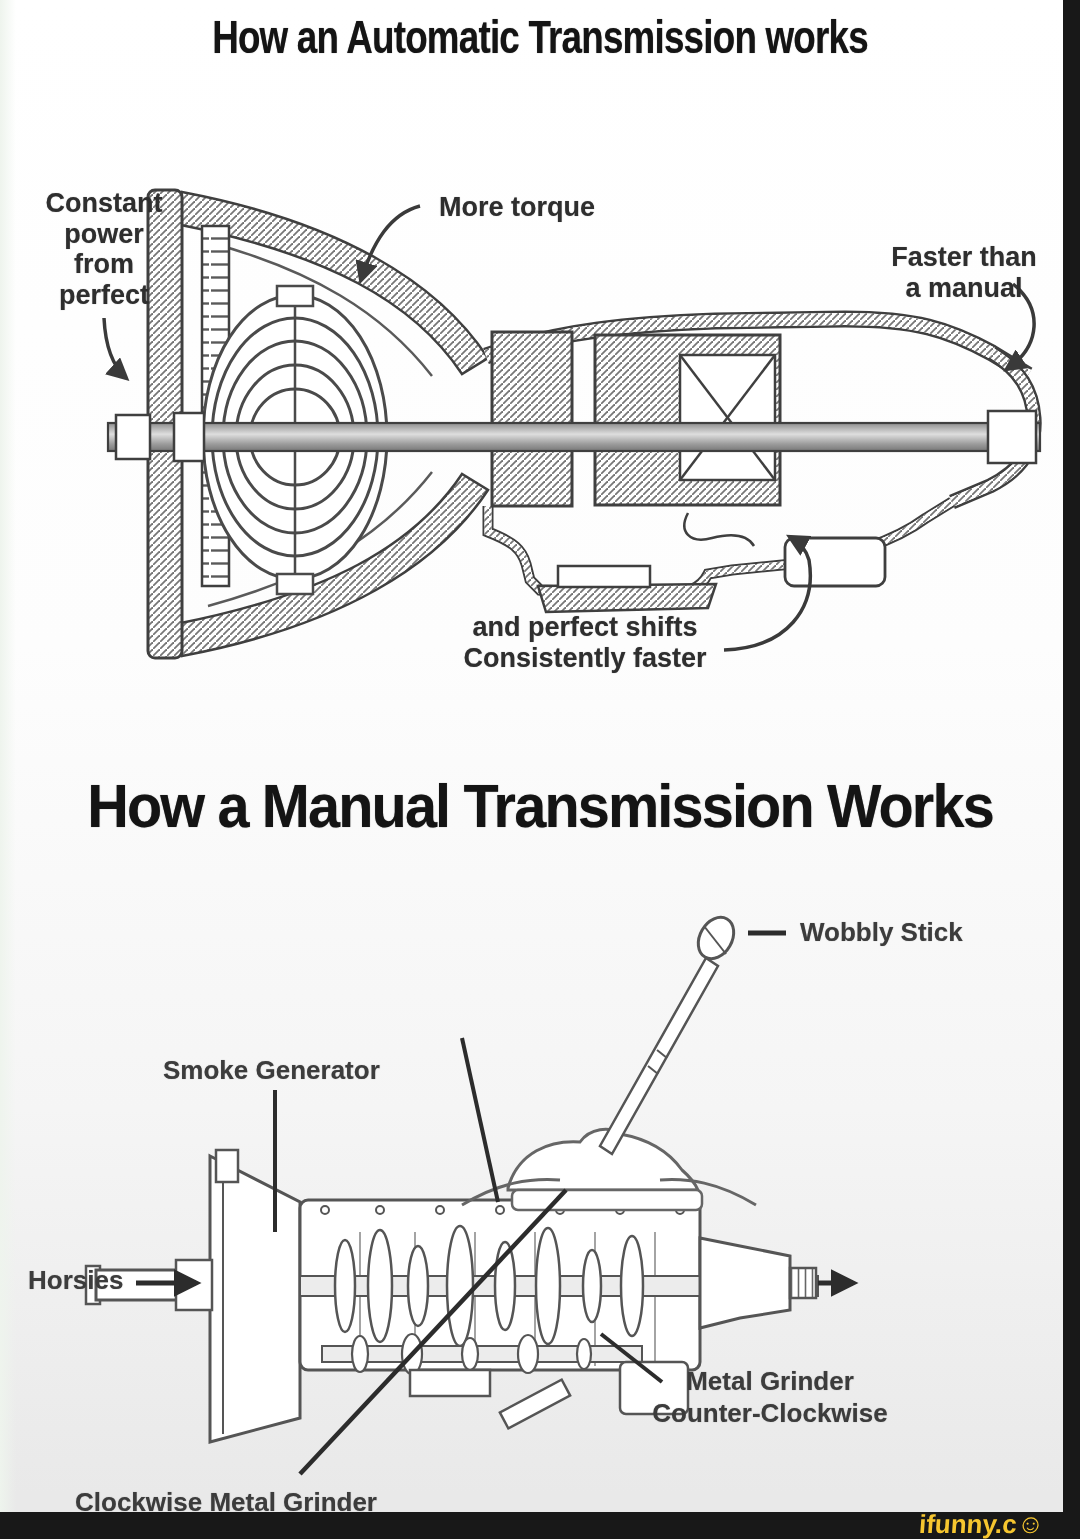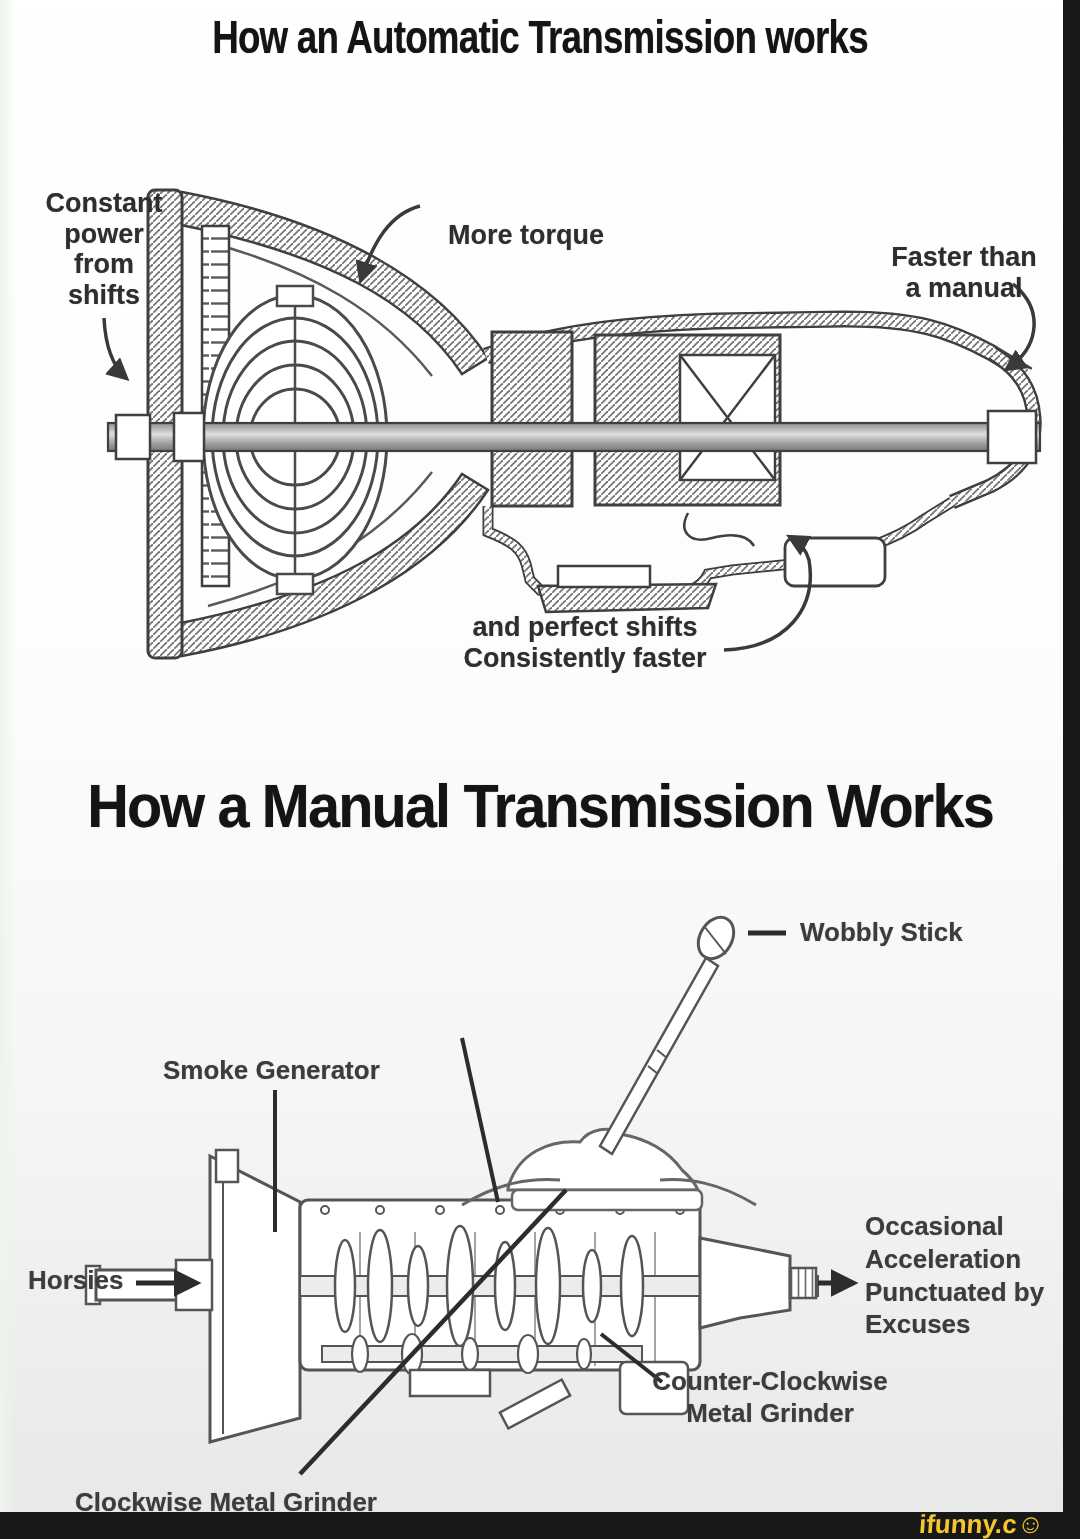--- a/index.html
+++ b/index.html
@@ -120,23 +120,23 @@
       <path d="M330,26 C300,34 283,62 271,100" marker-end="url(#ah)"></path>
       <path d="M923,104 C953,128 951,166 917,189" marker-end="url(#ah)"></path>
       <path d="M634,470 C697,468 727,428 719,380 C716,369 709,362 700,357" marker-end="url(#ah)"></path>
     </g>
   </svg>
 
   <div class="lbl center" style="left:28px;top:188px;width:152px;">
     <div>Constant</div>
     <div>power</div>
     <div>from</div>
-    <div>shifts</div>
-  </div>
-  <div class="lbl" style="left:448px;top:192px;margin-top:28px;">More torque</div>
+    <div>perfect</div>
+  </div>
+  <div class="lbl" style="left:439px;top:192px;">More torque</div>
   <div class="lbl center" style="left:878px;top:216px;width:172px;margin-top:26px;">
     <div>Faster than</div>
     <div>a manual</div>
   </div>
   <div class="lbl center" style="left:452px;top:612px;width:266px;">
     <div>and perfect shifts</div>
     <div>Consistently faster</div>
   </div>
 
   <div class="title" id="title-manual">How a Manual Transmission Works</div>
@@ -234,29 +234,23 @@
       <line x1="76" y1="383" x2="136" y2="383" stroke-width="5" marker-end="url(#ah2)"></line>
       <line x1="758" y1="383" x2="793" y2="383" stroke-width="5" marker-end="url(#ah2)"></line>
       <line x1="602" y1="482" x2="541" y2="434" stroke-width="4"></line>
       <line x1="240" y1="574" x2="506" y2="290" stroke-width="4.5"></line>
     </g>
   </svg>
 
   <div class="lbl lbl2" style="left:800px;top:918px;text-align:center;">Wobbly Stick</div>
   <div class="lbl lbl2" style="left:163px;top:1056px;">Smoke Generator</div>
   <div class="lbl lbl2" style="left:28px;top:1266px;">Horsies</div>
-  <div class="lbl lbl2" style="left:865px;top:1210px;line-height:1.26;">
-    <div>Occasional</div>
-    <div>Acceleration</div>
-    <div>Punctuated by</div>
-    <div>Excuses</div>
-  </div>
   <div class="lbl lbl2 center" style="left:640px;top:1366px;width:260px;line-height:1.22;">
+    <div>Metal Grinder</div>
     <div>Counter-Clockwise</div>
-    <div>Metal Grinder</div>
   </div>
   <div class="lbl lbl2" style="left:75px;top:1476px;margin-top:12px;">Clockwise Metal Grinder</div>
 
   <div class="side-bar"></div>
   <div class="footer-bar">
     <div class="watermark">
       <span>ifunny.c</span><span class="smiley">☺</span>
     </div>
   </div>
 

